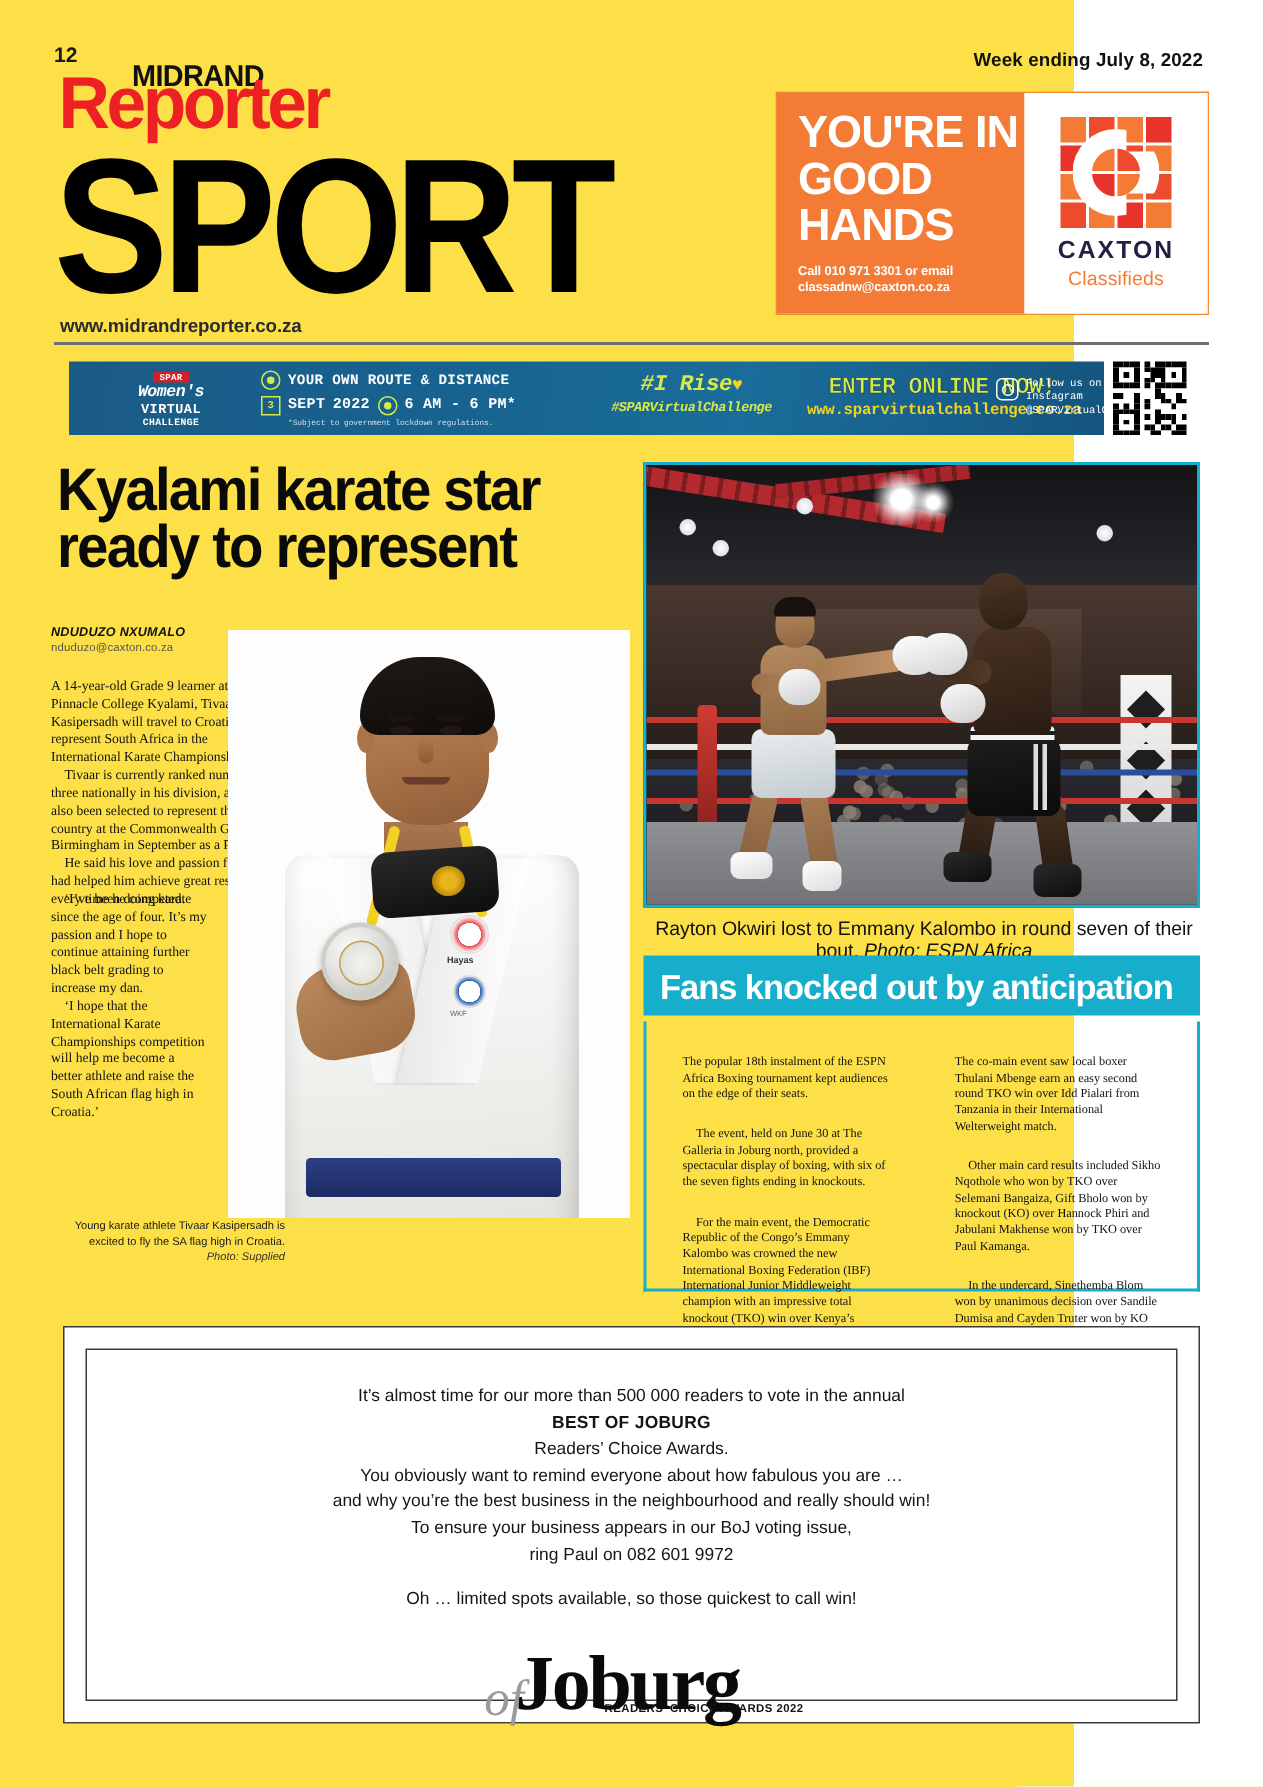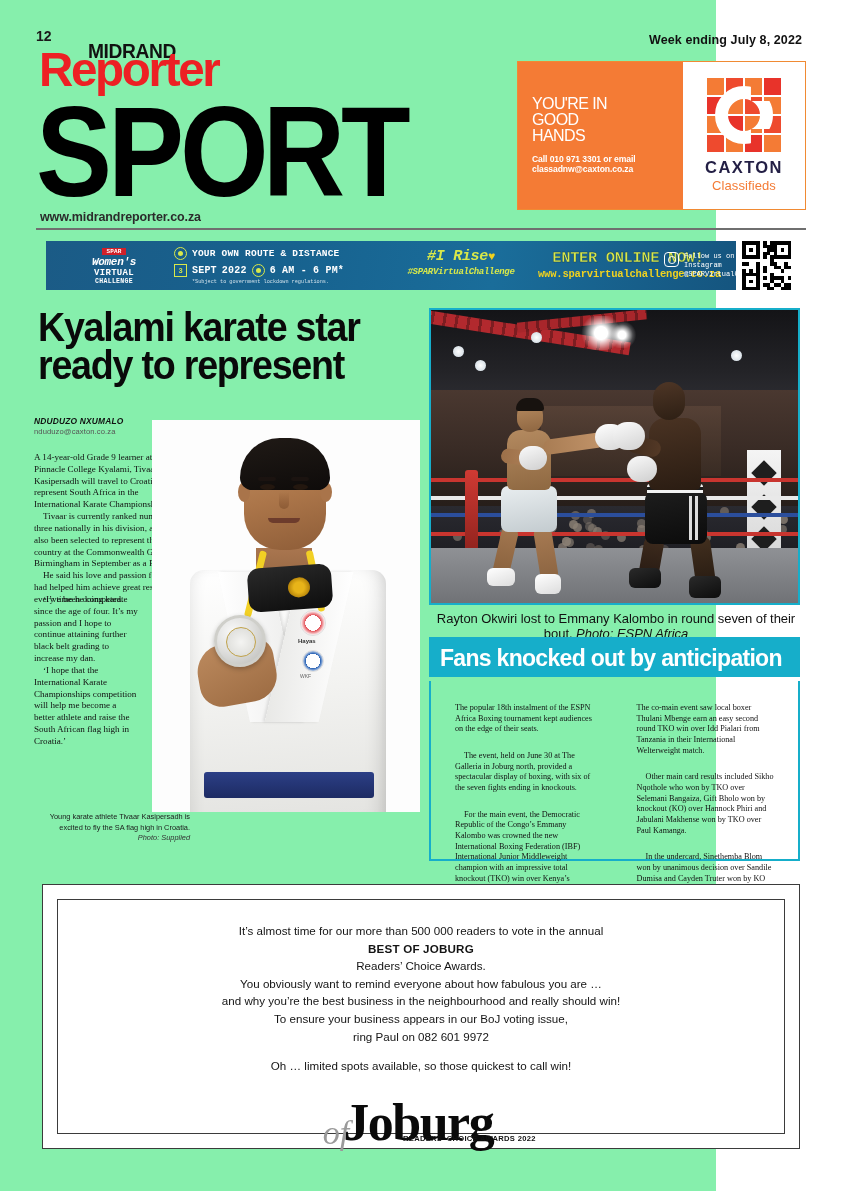--- a/index.html
+++ b/index.html
@@ -2,21 +2,21 @@
 <html><head>
 <meta charset="utf-8">
 <style>
   * { box-sizing: border-box; margin: 0; padding: 0; }
   html, body {
     width: 842px; height: 1191px;
     background: #ffffff;
     font-family: "Liberation Sans", sans-serif;
     overflow: hidden;
   }
-  .page { position: relative; width: 716px; height: 1191px; background:#86efac; }
+  .page { position: relative; width: 716px; height: 1191px; background:#fde047; }
 
   
   .topbar { position:absolute; left:0; top:0; width:842px; height:52px; }
   .page-num {
     position:absolute; left:36px; top:28px;
     font-weight:bold; font-size:14px; color:#1a1a1a;
     font-family:"Liberation Sans", sans-serif;
   }
   .week-ending {
     position:absolute; right:40px; top:33px;
@@ -64,21 +64,21 @@
   .caxton-ad {
     position:absolute; left:517px; top:61px; width:289px; height:149px;
     border:1px solid #F08A33; display:flex; background:#fff;
   }
   .cx-left {
     width:165px; height:100%; background:#F47B35;
     display:flex; flex-direction:column; justify-content:center;
     padding:0 0 0 14px;
   }
   .cx-head {
-    color:#fff; font-weight:normal; font-size:16px; line-height:1.02;
+    color:#fff; font-weight:bold; font-size:30px; line-height:1.02;
     letter-spacing:-0.6px;
   }
   .cx-head span { display:block; }
   .cx-call {
     color:#fff; font-weight:bold; font-size:8.6px; line-height:1.25;
     margin-top:9px; letter-spacing:-0.1px;
   }
   .cx-call span { display:block; }
   .cx-right {
     flex:1; display:flex; flex-direction:column;

